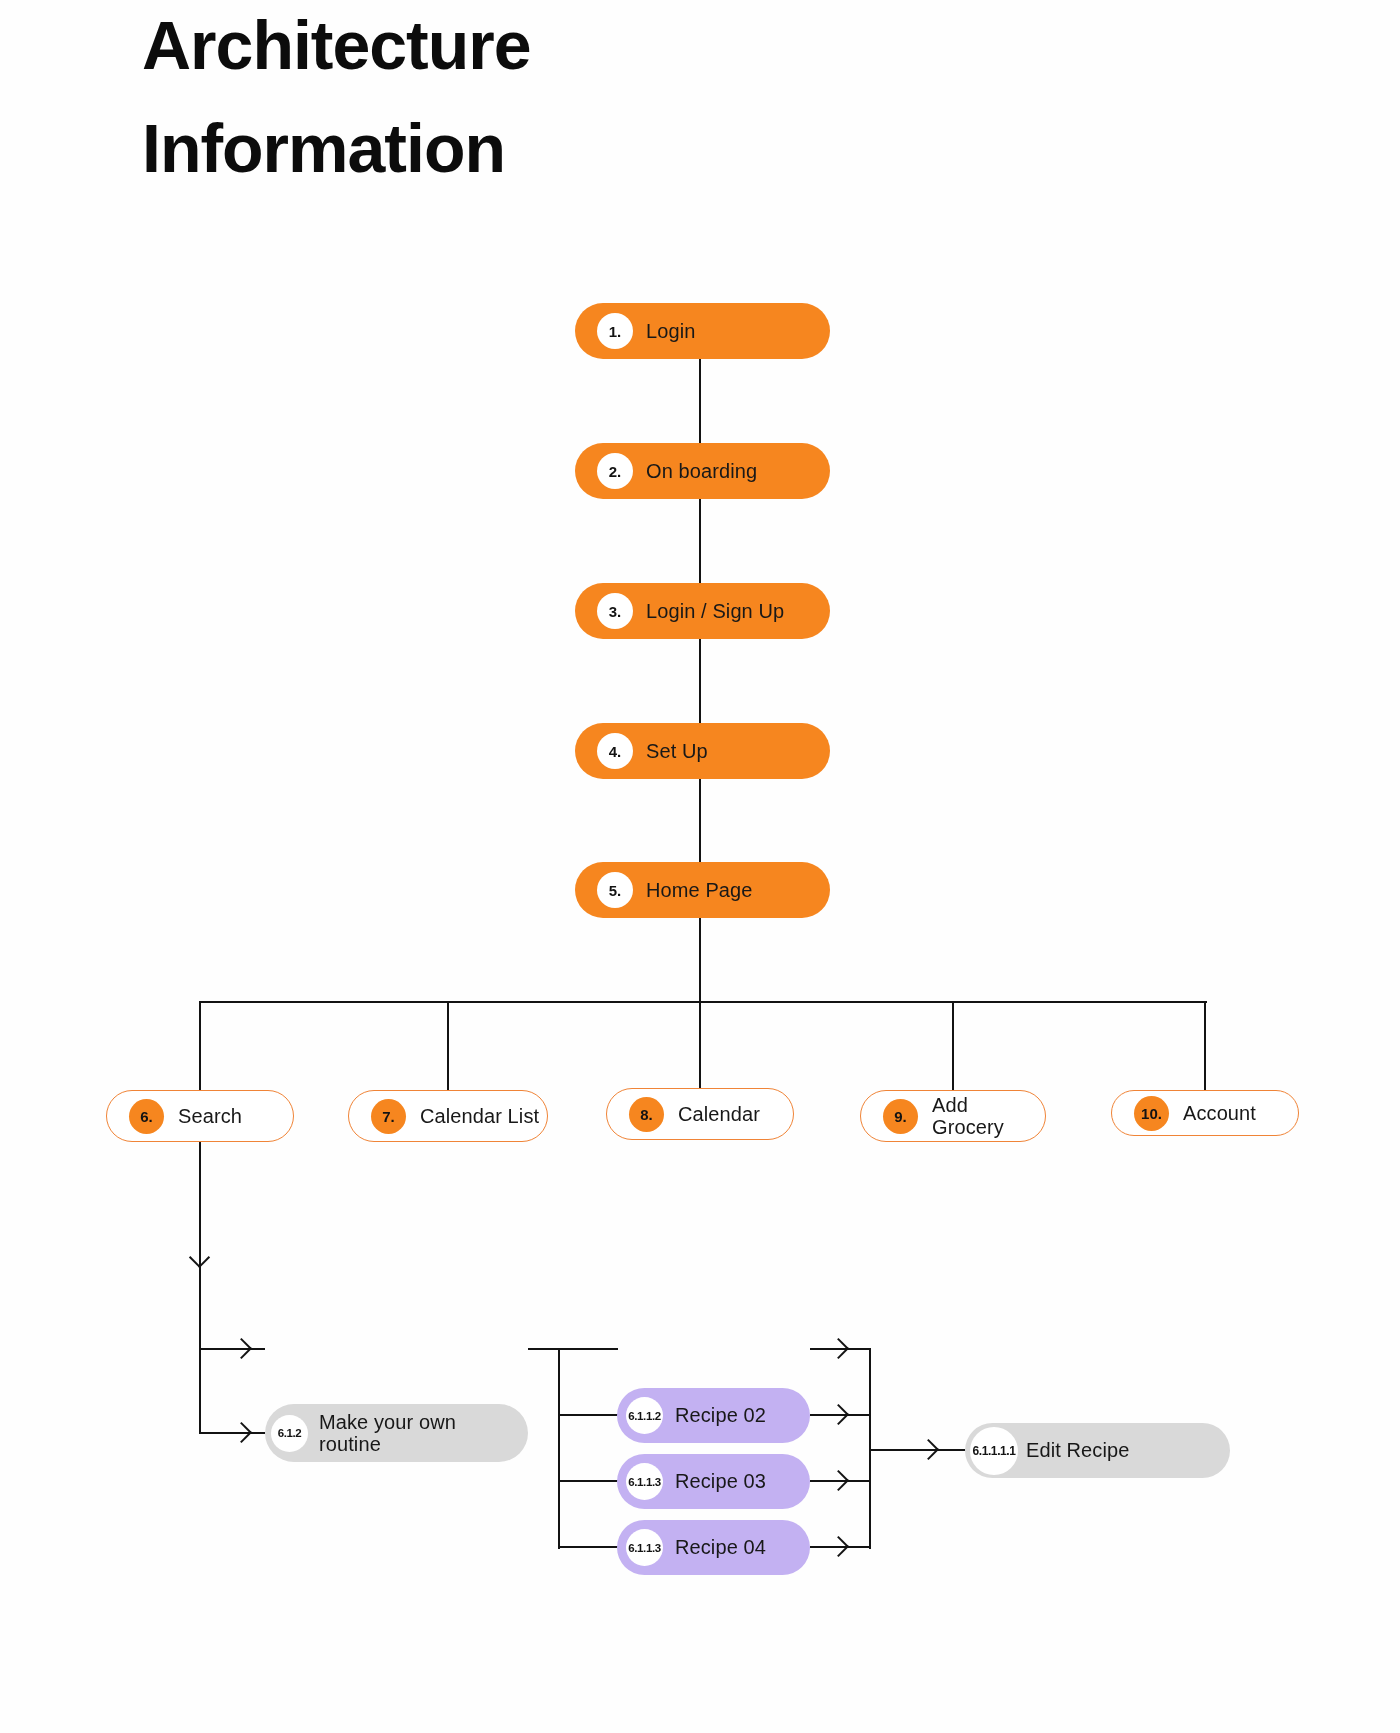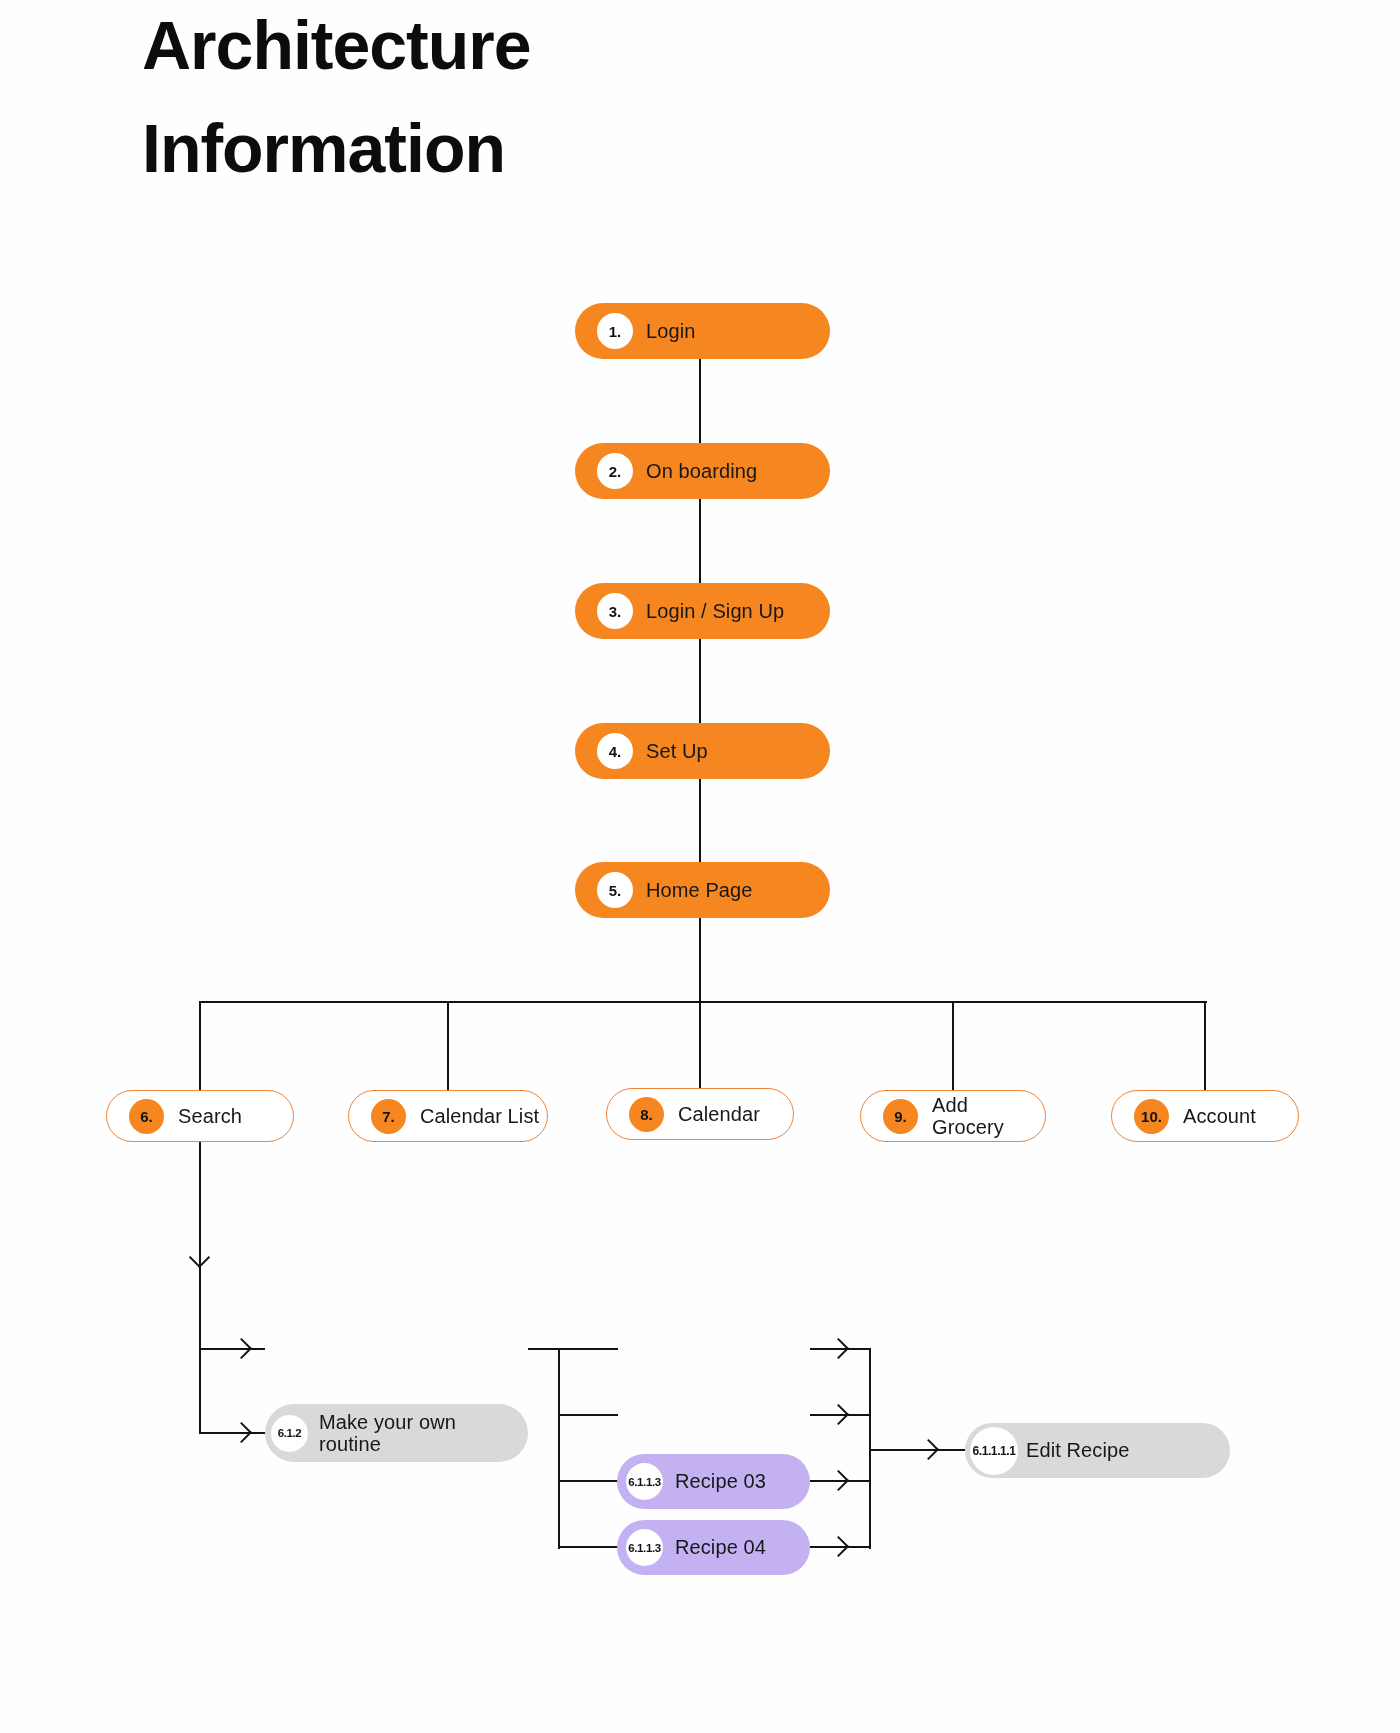--- a/index.html
+++ b/index.html
@@ -109,21 +109,21 @@
   <div class="pill pill-outline" style="left:606px;top:1088px;width:188px;height:52px;">
     <span class="badge b-orange35">8.</span>
     <span class="label">Calendar</span>
   </div>
 
   <div class="pill pill-outline" style="left:860px;top:1090px;width:186px;height:52px;">
     <span class="badge b-orange35">9.</span>
     <span class="label">Add Grocery</span>
   </div>
 
-  <div class="pill pill-outline" style="left:1111px;top:1090px;width:188px;height:52px;">
+  <div class="pill pill-outline" style="left:1111px;top:1090px;width:188px;height:46px;">
     <span class="badge b-orange35">10.</span>
     <span class="label">Account</span>
   </div>
 
   <div class="vline" style="left:199px;top:1142px;height:292px;"></div>
   <div class="chev chev-down" style="left:192px;top:1250px;"></div>
 
   <div class="hline" style="left:199px;top:1348px;width:66px;"></div>
   <div class="chev chev-right" style="left:234px;top:1341px;"></div>
 
@@ -135,20 +135,24 @@
     <span class="badge b-tiny">6.1.2</span>
     <span class="label" style="width:200px;">Make your own routine</span>
   </div>
 
   <div class="hline" style="left:528px;top:1348px;width:90px;"></div>
   <div class="vline" style="left:558px;top:1348px;height:201px;"></div>
   <div class="hline" style="left:560px;top:1414px;width:58px;"></div>
   <div class="hline" style="left:560px;top:1480px;width:58px;"></div>
   <div class="hline" style="left:560px;top:1546px;width:58px;"></div>
 
+  <div class="pill pill-purple" style="left:617px;top:1388px;width:193px;height:55px;">
+    <span class="badge b-tiny">6.1.1.2</span>
+    <span class="label">Recipe 02</span>
+  </div>
   <div class="pill pill-purple" style="left:617px;top:1454px;width:193px;height:55px;">
     <span class="badge b-tiny">6.1.1.3</span>
     <span class="label">Recipe 03</span>
   </div>
   <div class="pill pill-purple" style="left:617px;top:1520px;width:193px;height:55px;">
     <span class="badge b-tiny">6.1.1.3</span>
     <span class="label">Recipe 04</span>
   </div>
 
   <div class="hline" style="left:810px;top:1348px;width:60px;"></div>

